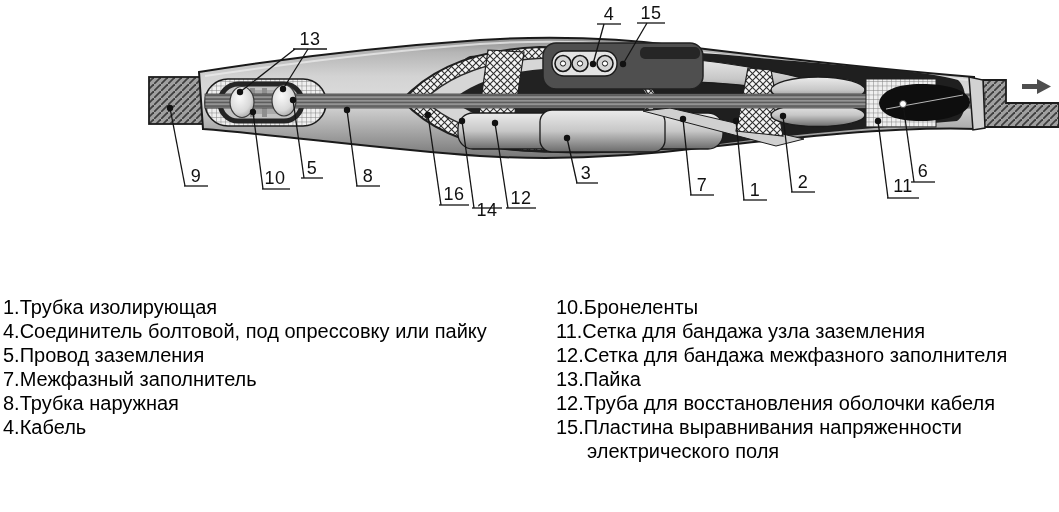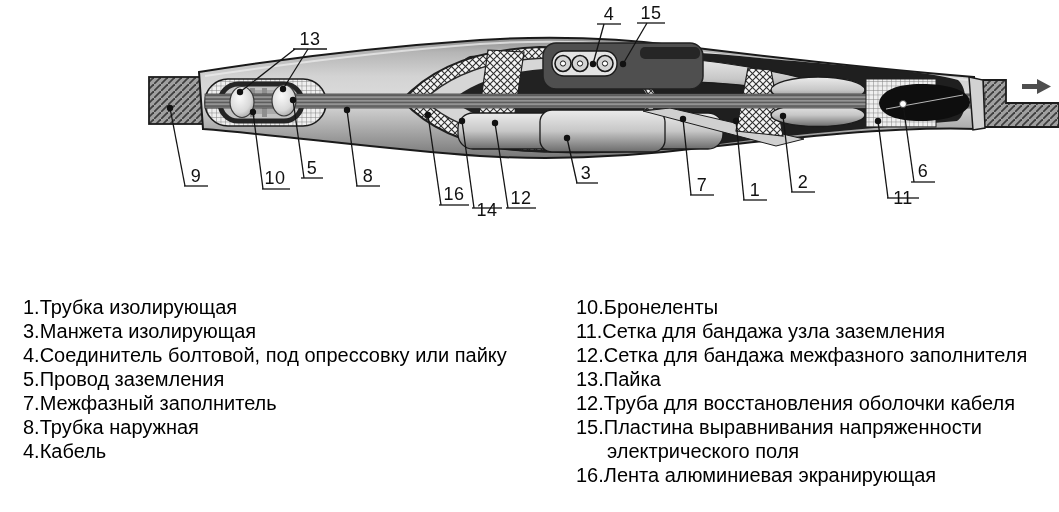--- a/index.html
+++ b/index.html
@@ -8,29 +8,29 @@
     font-family:"Liberation Sans","DejaVu Sans",sans-serif;overflow:hidden;
   }
   .stage svg{position:absolute;left:0;top:0;}
   .co{
     position:absolute;width:36px;text-align:center;
     font-size:18px;line-height:20px;color:#111;letter-spacing:0.5px;
   }
   .co1{left:737px;top:180px}.co2{left:785px;top:172px}.co3{left:568px;top:163px}
   .co4{left:591px;top:4px}.co5{left:294px;top:158px}.co6{left:905px;top:161px}
   .co7{left:684px;top:175px}.co8{left:350px;top:166px}.co9{left:178px;top:166px}
-  .co10{left:257px;top:168px}.co11{left:885px;top:188px}.co12{left:503px;top:188px}
+  .co10{left:257px;top:168px}.co11{left:885px;top:176px}.co12{left:503px;top:188px}
   .co13{left:292px;top:29px}.co14{left:469px;top:200px}.co15{left:633px;top:3px}
   .co16{left:436px;top:184px}
   .legend-col{
     position:absolute;top:295px;font-size:20px;line-height:24px;color:#000;
   }
   .legend-left{left:3px;width:540px;}
   .legend-right{left:556px;width:503px;}
-  .legend-row{padding-left:31px;text-indent:-31px;margin-left:20px;}
+  .legend-row{padding-left:31px;text-indent:-31px;}
 </style>
 </head>
 <body>
 
 <div class="stage">
 
   <svg width="1059" height="290" viewBox="0 0 1059 290">
     <defs>
       <pattern id="hatch" width="7" height="7" patternUnits="userSpaceOnUse">
         <rect width="7" height="7" fill="#a0a0a0"></rect>
@@ -209,30 +209,28 @@
   <div class="co co10">10</div>
   <div class="co co11">11</div>
   <div class="co co12">12</div>
   <div class="co co13">13</div>
   <div class="co co14">14</div>
   <div class="co co15">15</div>
   <div class="co co16">16</div>
 
   <div class="legend-col legend-left">
     <div class="legend-row">1.Трубка изолирующая</div>
-    <div class="legend-row">3.Манжета изолирующая</div>
     <div class="legend-row">4.Соединитель болтовой, под опрессовку или пайку</div>
     <div class="legend-row">5.Провод заземления</div>
     <div class="legend-row">7.Межфазный заполнитель</div>
     <div class="legend-row">8.Трубка наружная</div>
     <div class="legend-row">4.Кабель</div>
   </div>
   <div class="legend-col legend-right">
     <div class="legend-row">10.Бронеленты</div>
     <div class="legend-row">11.Сетка для бандажа узла заземления</div>
     <div class="legend-row">12.Сетка для бандажа межфазного заполнителя</div>
     <div class="legend-row">13.Пайка</div>
     <div class="legend-row">12.Труба для восстановления оболочки кабеля</div>
     <div class="legend-row">15.Пластина выравнивания напряженности электрического поля</div>
-    <div class="legend-row">16.Лента алюминиевая экранирующая</div>
   </div>
 
 </div>
 
 </body></html>

